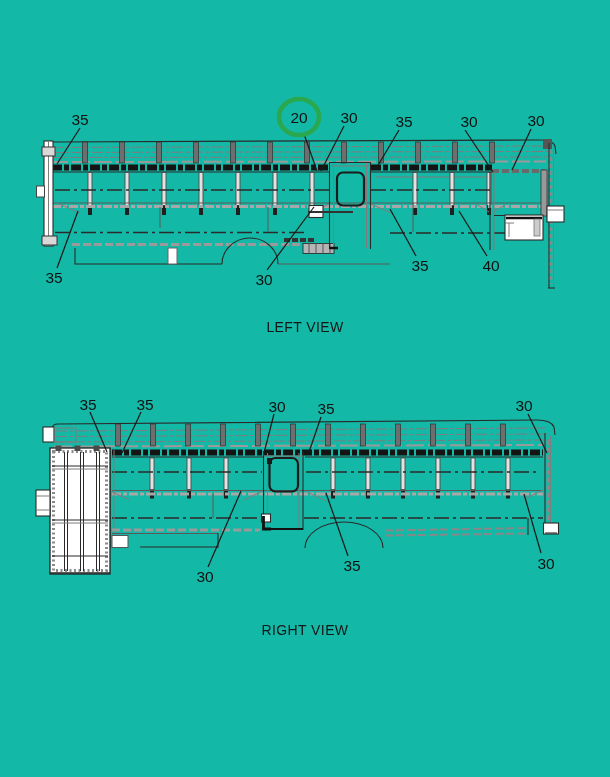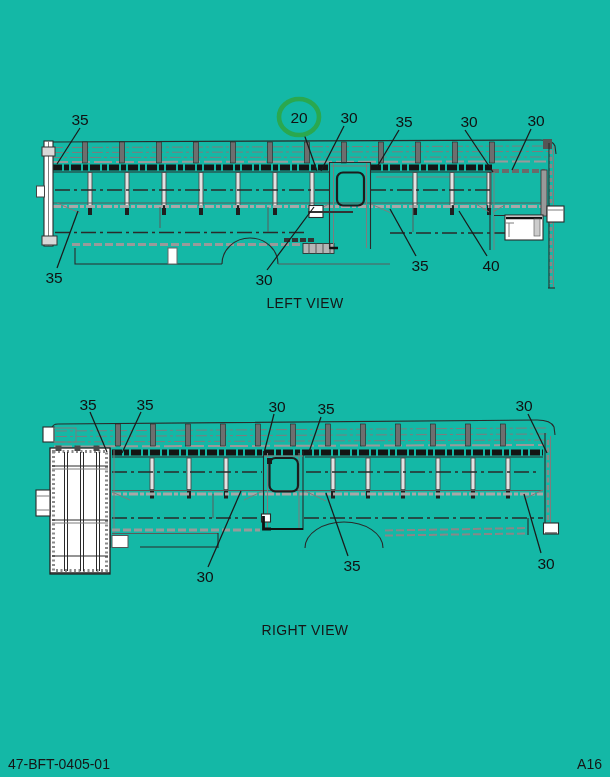--- a/index.html
+++ b/index.html
@@ -7,21 +7,21 @@
     position:relative;width:610px;height:777px;background:#14b8a6;
     font-family:"Liberation Sans",sans-serif;color:#111;overflow:hidden;
   }
   figure{position:absolute;left:0;margin:0;}
   #fig-left{top:95px;}
   #fig-right{top:390px;}
   figure svg{display:block;}
   figcaption{
     text-align:center;font-size:14px;letter-spacing:.4px;color:#161616;
   }
-  #fig-left figcaption{}
+  #fig-left figcaption{margin-top:24px;}
   #fig-right figcaption{margin-top:32px;}
   .footer{
     position:absolute;top:756px;left:8px;right:8px;
     display:flex;justify-content:space-between;
     font-size:14px;color:#161616;
   }
   
   .ln{stroke:#2a2a2a;stroke-width:1.1;fill:none;}
   .lng{stroke:#5a5a5a;stroke-width:1;fill:none;}
   .lt{stroke:#7d7d7d;stroke-width:1;fill:none;}
@@ -379,17 +379,13 @@
           </g>
           <g>
             <line x1="541" y1="553" x2="524" y2="494" class="leader"></line>
             <text x="546" y="563" class="callout-num">30</text>
           </g>
         </g>
     </svg>
     <figcaption>RIGHT VIEW</figcaption>
   </figure>
 
-  <div class="footer">
-    <span>47-BFT-0405-01</span>
-    <span>A16</span>
-  </div>
 </div>
 
 </body></html>

